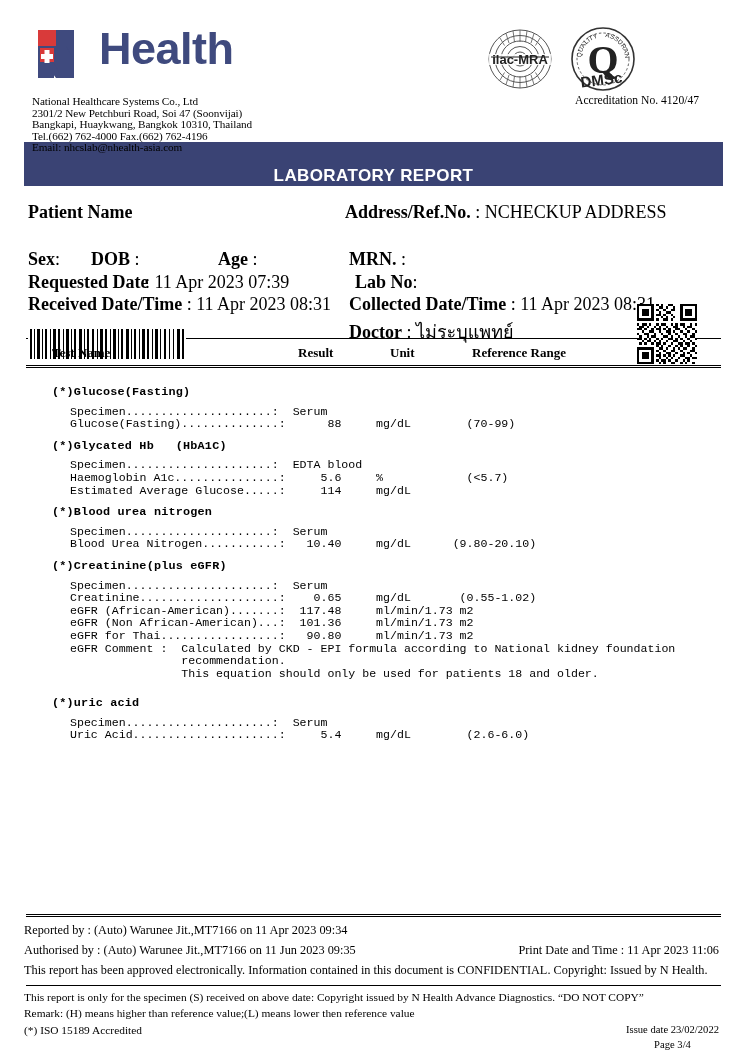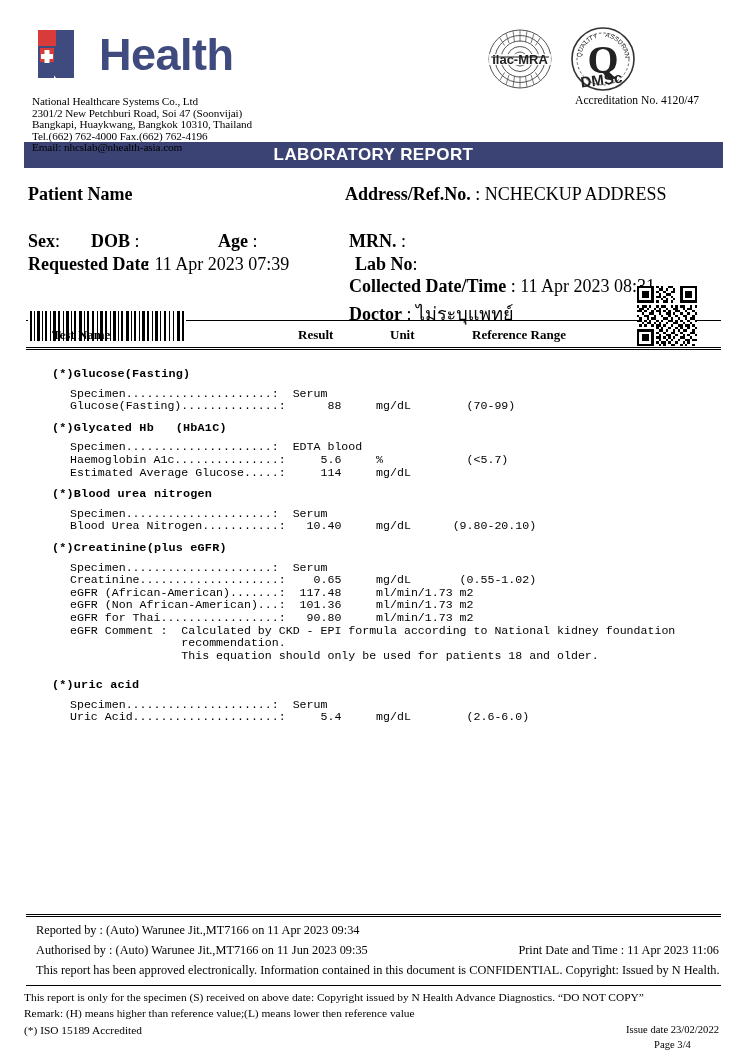--- a/index.html
+++ b/index.html
@@ -23,21 +23,21 @@
 
   
   .header {
     position: relative;
     height: 140px;
   }
   .logo-block {
     position: absolute;
     left: 8px; top: 26px;
     display: flex;
-    align-items: center;
+    align-items: flex-start;
   }
   .logo-mark { width: 56px; height: 56px; display:block; }
   .logo-word {
     font-family: "Liberation Sans", sans-serif;
     font-weight: bold;
     font-size: 45px;
     color: #3F4A7E;
     letter-spacing: -0.5px;
     margin-left: 11px;
     line-height: 1;
@@ -75,23 +75,23 @@
     font-weight: bold;
     text-align: right;
     padding-right: 22px;
     margin-top: 3px;
   }
 
   
   .banner {
     background: #3A4374;
     color: #fff;
-    height: 26px;
+    height: 44px;
     display: flex;
-    align-items: center;
+    align-items: flex-end;
     justify-content: center;
     font-family: "Liberation Sans", sans-serif;
     font-weight: bold;
     font-size: 17px;
     letter-spacing: 0.4px;
     margin-top: 2px;
   }
 
   
   .pinfo {
@@ -159,21 +159,20 @@
   .footer {
     position: absolute;
     left: 24px; right: 24px;
     bottom: 18px;
   }
   .sig {
     font-size: 12.3px;
     line-height: 20px;
     position: relative;
     padding-top: 3px;
-    margin-left: 12px;
   }
   .sig .print {
     position: absolute;
     right: 4px;
   }
   .disc {
     font-size: 11.4px;
     line-height: 16.5px;
     padding-top: 3px;
     position: relative;
@@ -314,20 +313,25 @@
     </div>
     <div class="pi" style="left:121px; top:86px;">
       <span>:</span>
       <span class="val">11 Apr 2023 07:39</span>
     </div>
     <div class="pi" style="left:331px; top:86px;">
       <span class="lbl">Lab No</span><span>:</span>
       <span class="val"></span>
     </div>
 
+    <div class="pi" style="left:4px; top:108px;">
+      <span class="lbl">Received Date/Time</span>
+      <span>:</span>
+      <span class="val">11 Apr 2023 08:31</span>
+    </div>
     <div class="pi" style="left:325px; top:108px;">
       <span class="lbl">Collected Date/Time</span>
       <span>:</span>
       <span class="val">11 Apr 2023  08:31</span>
     </div>
     <div class="pi" style="left:325px; top:131px;">
       <span class="lbl">Doctor</span>
       <span>:</span>
       <span class="val">ไม่ระบุแพทย์</span>
     </div>

